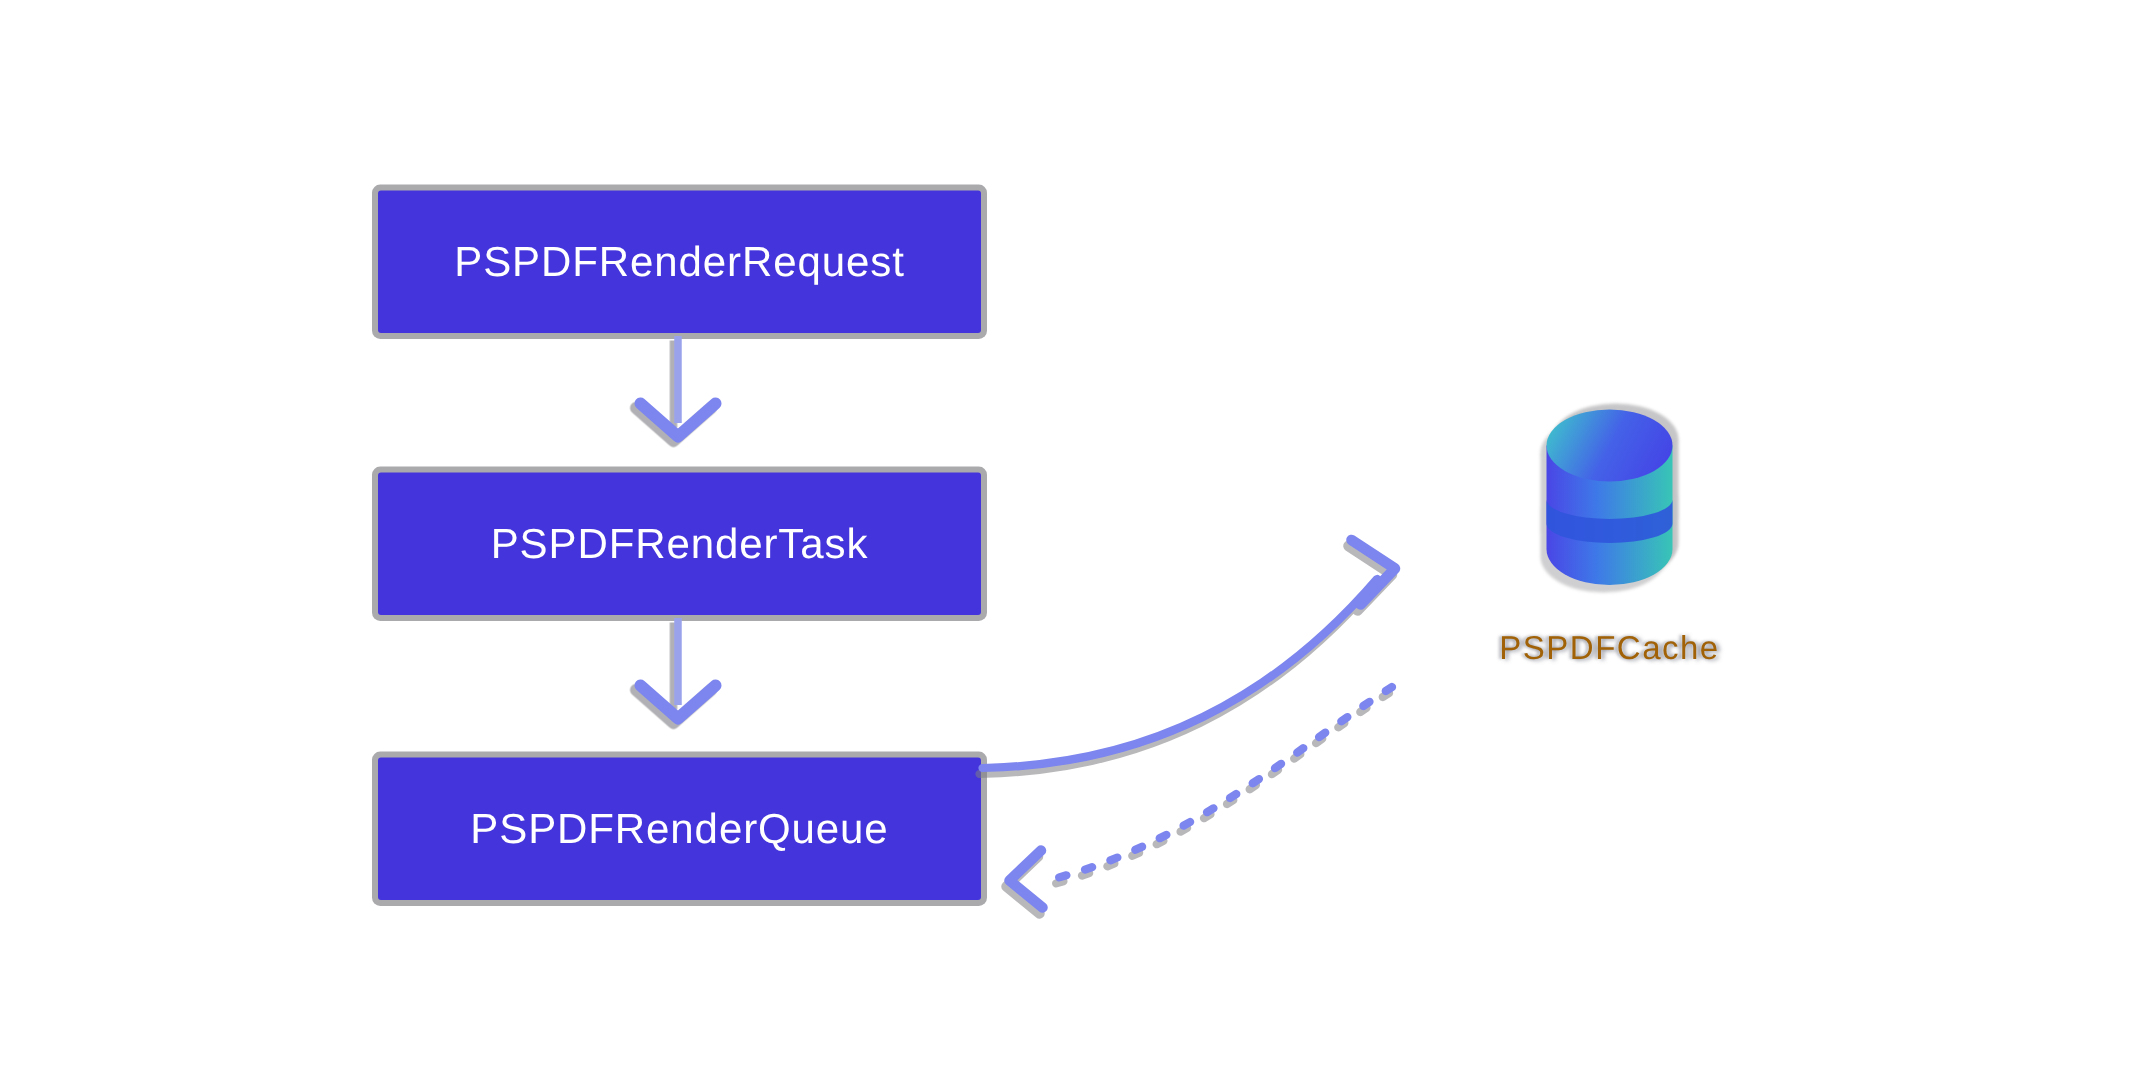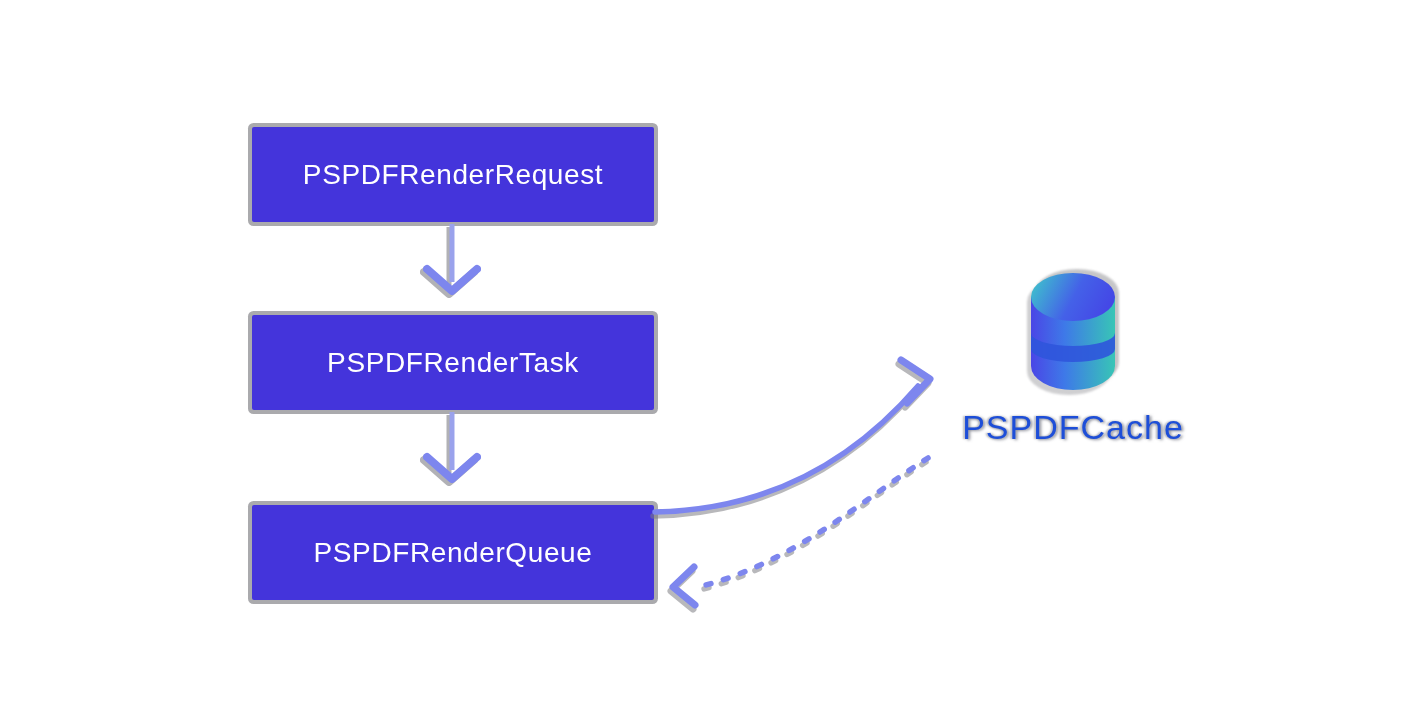--- a/index.html
+++ b/index.html
@@ -34,27 +34,27 @@
   #node-task    { top: 315px; }
   #node-queue   { top: 505px; }
   .overlay-svg {
     position: absolute;
     left: 0; top: 0;
     width: 1428px; height: 728px;
   }
   .cache-label {
     position: absolute;
     left: 953px;
-    top: 408px;
+    top: 419px;
     width: 240px;
     text-align: center;
-    font-size: 34px;
+    font-size: 22px;
     font-weight: 500;
     letter-spacing: 1px;
-    color: #1d4ed8;
+    color: #a16207;
     text-shadow: 2px 1px 3px rgba(110,112,125,0.75), -2px 0 2px rgba(110,112,125,0.45);
     white-space: nowrap;
   }
   .ghost-a { filter: drop-shadow(-3px 3px 0.5px rgba(125,125,131,0.6)); }
   .ghost-b { filter: drop-shadow(-2px 4px 0.5px rgba(125,125,131,0.55)); }
   .ghost-db { filter: drop-shadow(4px -4px 1px rgba(128,128,134,0.45)) drop-shadow(-4px 5px 1px rgba(128,128,134,0.38)); }
 </style>
 </head>
 <body>
 

